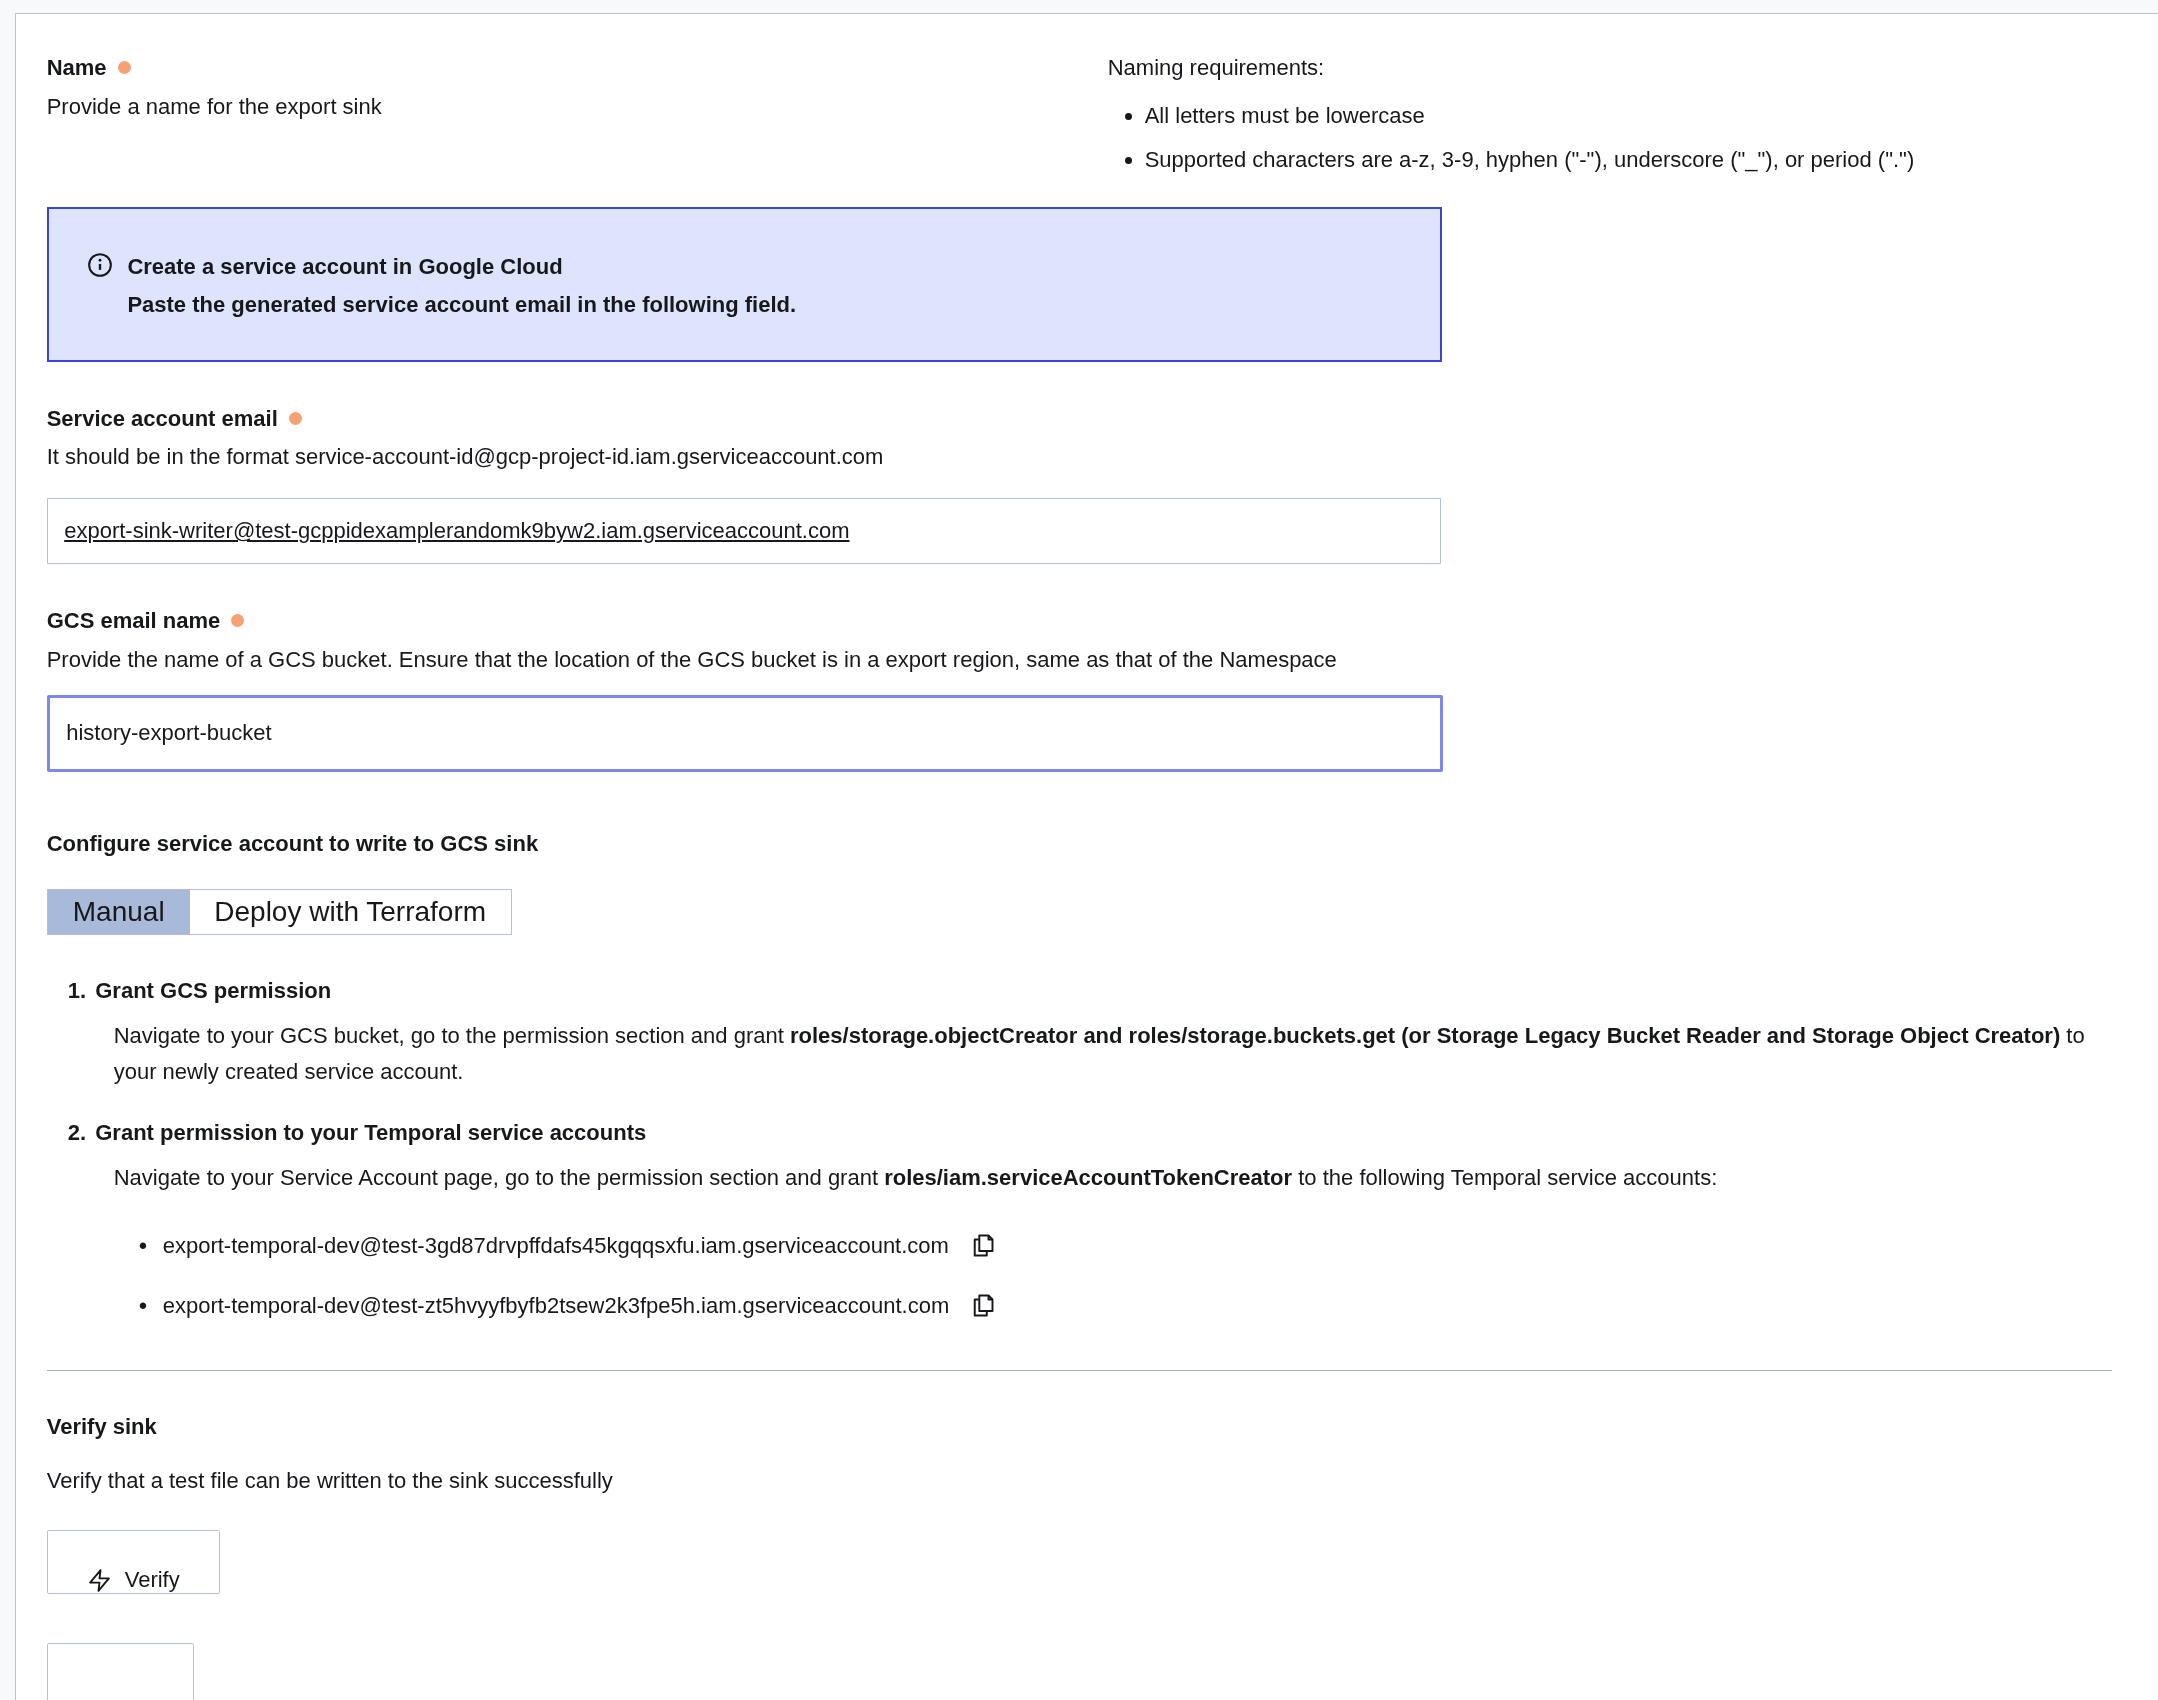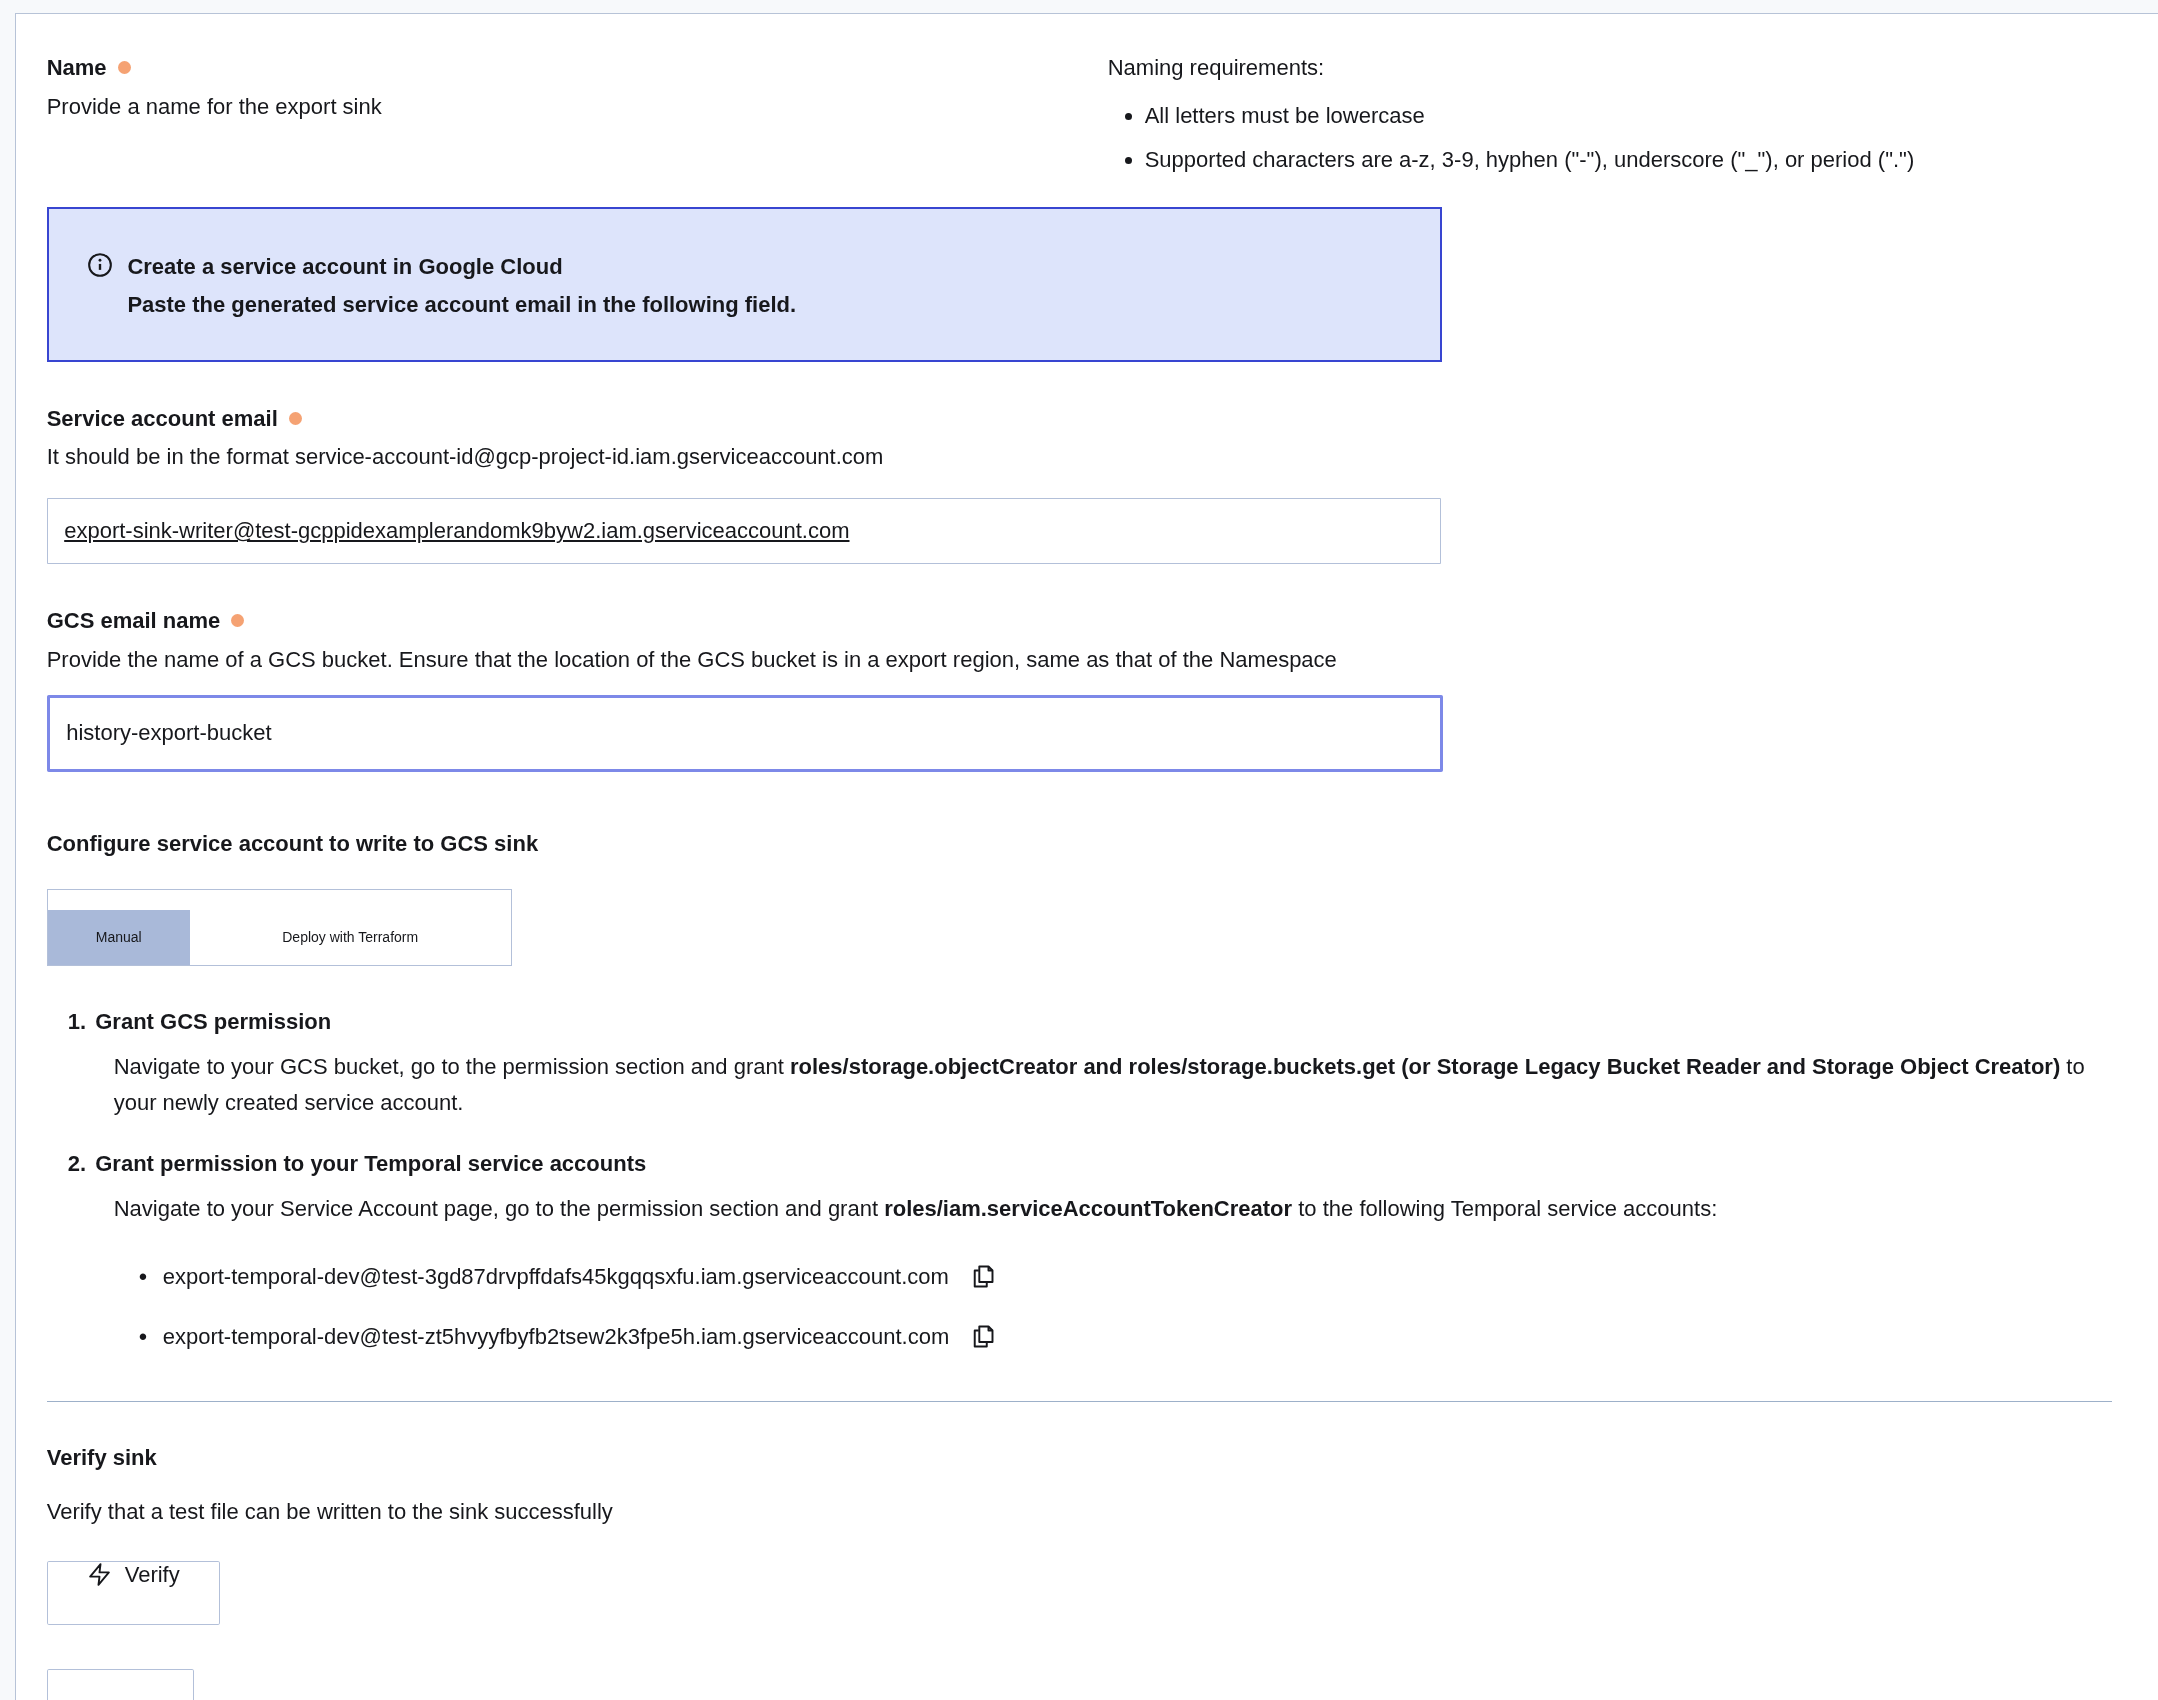--- a/index.html
+++ b/index.html
@@ -81,22 +81,22 @@
     margin-top:19px;
   }
   
   .configure-title{font-weight:700;line-height:33px;margin-top:55px;}
   .tab-group{
     display:inline-flex;
     border:1.8px solid var(--input-border);
     margin-top:29px;
   }
   .tab{
-    height:55px;display:flex;align-items:center;justify-content:center;
-    font-size:14px;cursor:pointer;background:#fff;margin-top:20px;
+    height:44px;display:flex;align-items:center;justify-content:center;
+    font-size:28px;cursor:pointer;background:#fff;
   }
   .tab.active{background:var(--tab-active-bg);}
   .tab-manual{width:142px;}
   .tab-terraform{width:321px;}
   .steps{margin-top:39px;padding-left:21px;}
   .step-title{font-weight:700;line-height:33px;}
   .step-title .step-num{margin-right:9.2px;}
   .step-body{
     margin-left:46px;margin-top:11px;
     line-height:36px;max-width:2002px;
@@ -110,21 +110,21 @@
   .account-email{line-height:33px;}
   .copy-btn{
     margin-left:20px;width:27.5px;height:27.5px;flex:none;
     background:none;border:none;padding:0;cursor:pointer;
   }
   
   .divider{border:none;border-top:1.8px solid var(--divider);margin-top:48px;}
   .verify-title{font-weight:700;line-height:33px;margin-top:39px;}
   .verify-desc{line-height:33px;margin-top:21px;}
   .btn{
-    display:inline-flex;align-items:flex-start;justify-content:center;
+    display:inline-flex;align-items:flex-end;justify-content:center;
     border:1.8px solid var(--input-border);
     background:#fff;border-radius:1.8px;
     font-family:"Liberation Sans", sans-serif;
     font-size:22px;color:var(--text);
     cursor:pointer;
   }
   .verify-btn{margin-top:33px;height:64px;padding:0 39px;}
   .verify-btn .zap{margin-right:13px;width:25px;height:25px;}
   .footer-row{margin-top:44px;display:flex;align-items:flex-start;}
   .create-btn{width:147px;height:70px;}

